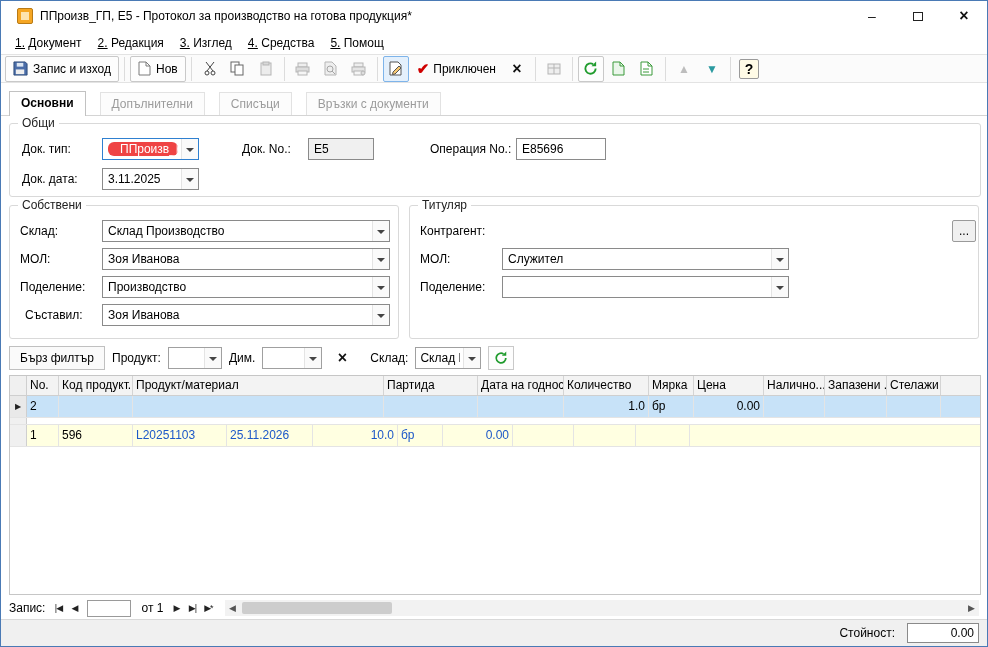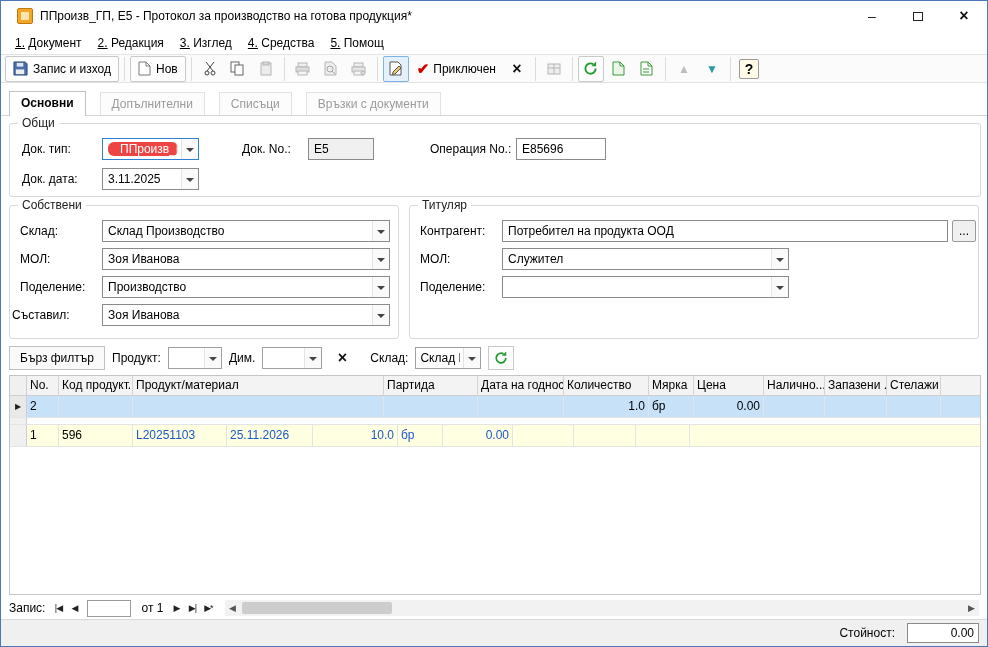--- a/index.html
+++ b/index.html
@@ -275,31 +275,30 @@
     <span class="lbl" style="left:10px; top:42px;">МОЛ:</span>
     <span class="combo" style="left:92px; top:42px; width:288px;">
       <span class="combo-text">Зоя Иванова</span>
       <span class="combo-btn"></span>
     </span>
     <span class="lbl" style="left:10px; top:70px;">Поделение:</span>
     <span class="combo" style="left:92px; top:70px; width:288px;">
       <span class="combo-text">Производство</span>
       <span class="combo-btn"></span>
     </span>
-    <span class="lbl" style="left:2px; top:98px;">Съставил:</span>
+    <span class="lbl" style="left:15px; top:98px;">Съставил:</span>
     <span class="combo" style="left:92px; top:98px; width:288px;">
       <span class="combo-text">Зоя Иванова</span>
       <span class="combo-btn"></span>
     </span>
   </div>
 
   <div class="group" style="left:408px; top:204px; width:570px; height:134px;">
     <span class="group-title">Титуляр</span>
     <span class="lbl" style="left:10px; top:14px;">Контрагент:</span>
-    <span class="tbox" style="left:92px; top:14px; width:446px;">Потребител на продукта ООД</span>
     <span class="btn-ellipsis" style="left:542px; top:14px;">...</span>
     <span class="lbl" style="left:10px; top:42px;">МОЛ:</span>
     <span class="combo" style="left:92px; top:42px; width:287px;">
       <span class="combo-text">Служител</span>
       <span class="combo-btn"></span>
     </span>
     <span class="lbl" style="left:10px; top:70px;">Поделение:</span>
     <span class="combo" style="left:92px; top:70px; width:287px;">
       <span class="combo-text"></span>
       <span class="combo-btn"></span>

